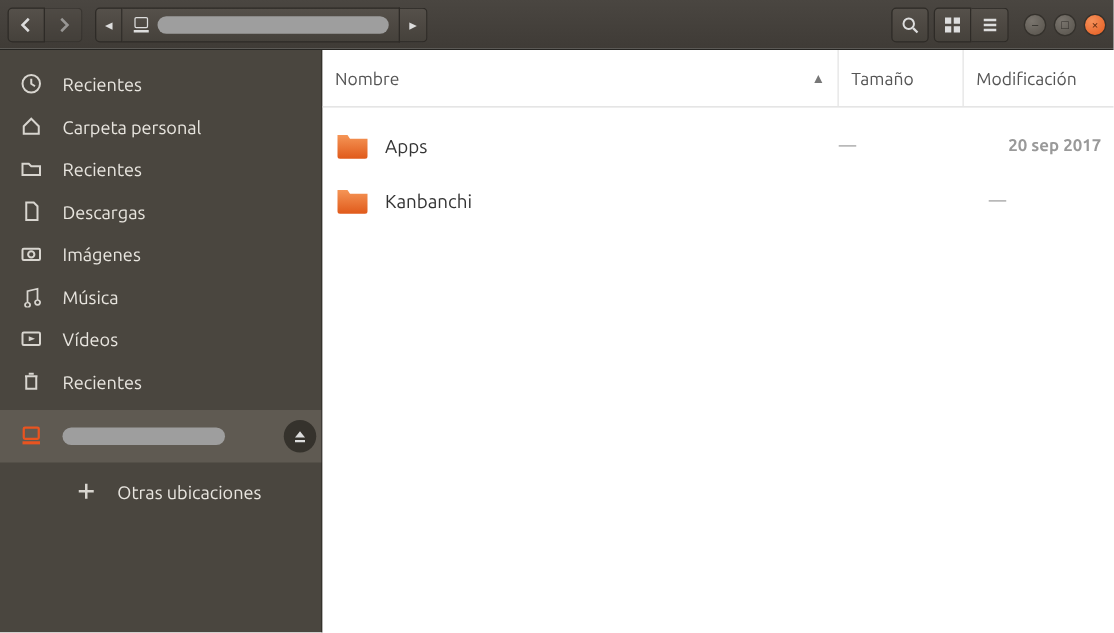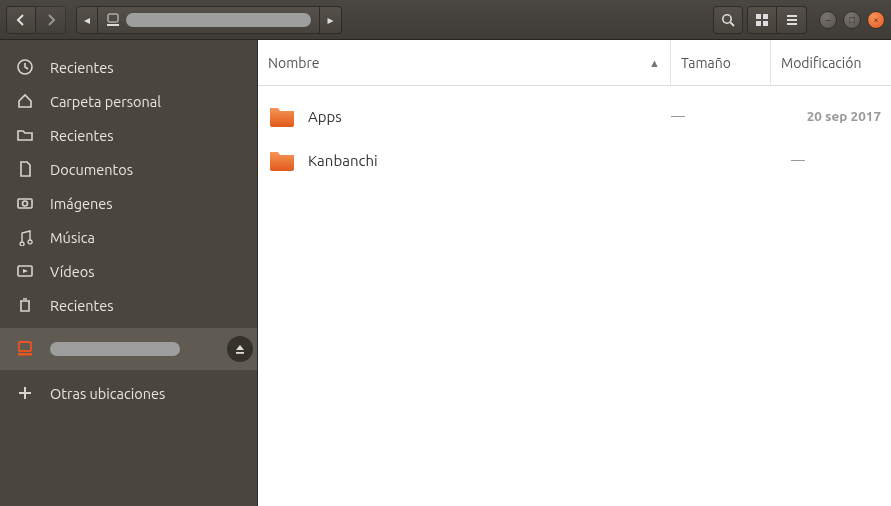--- a/index.html
+++ b/index.html
@@ -236,21 +236,21 @@
           </svg>
         </span>
       <span>Recientes</span>
     </div>
     <div class="sb-item">
       <span class="sb-icon">
           <svg width="18" height="18" viewBox="0 0 18 18">
             <path d="M5 2 H11 L14 5 V16 H5 Z" stroke="#d8d5cf" stroke-width="1.6" fill="none"></path>
           </svg>
         </span>
-      <span>Documentos</span>
+      <span>Descargas</span>
     </div>
     <div class="sb-item">
       <span class="sb-icon">
           <svg width="18" height="18" viewBox="0 0 18 18">
             <rect x="2" y="5" width="14" height="9" rx="1" stroke="#d8d5cf" stroke-width="1.6" fill="none"></rect>
             <circle cx="9" cy="9.5" r="2.5" stroke="#d8d5cf" stroke-width="1.6" fill="none"></circle>
           </svg>
         </span>
       <span>Imágenes</span>
     </div>
@@ -290,21 +290,21 @@
       <div class="lbl-pill"></div>
       <span class="eject">
           <svg width="12" height="12" viewBox="0 0 12 12">
             <path d="M6 2 L10 7 H2 Z" fill="#ddd"></path>
             <rect x="2" y="9" width="8" height="1.8" fill="#ddd"></rect>
           </svg>
         </span>
     </div>
 
 
-    <div class="sb-item" style="margin-top:6px;">
+    <div class="sb-item" style="margin-top:6px;justify-content:center;">
       <span class="sb-icon">
           <svg width="18" height="18" viewBox="0 0 18 18">
             <path d="M9 3 V15 M3 9 H15" stroke="#d8d5cf" stroke-width="2"></path>
           </svg>
         </span>
       <span>Otras ubicaciones</span>
     </div>
 
   </div>
 

